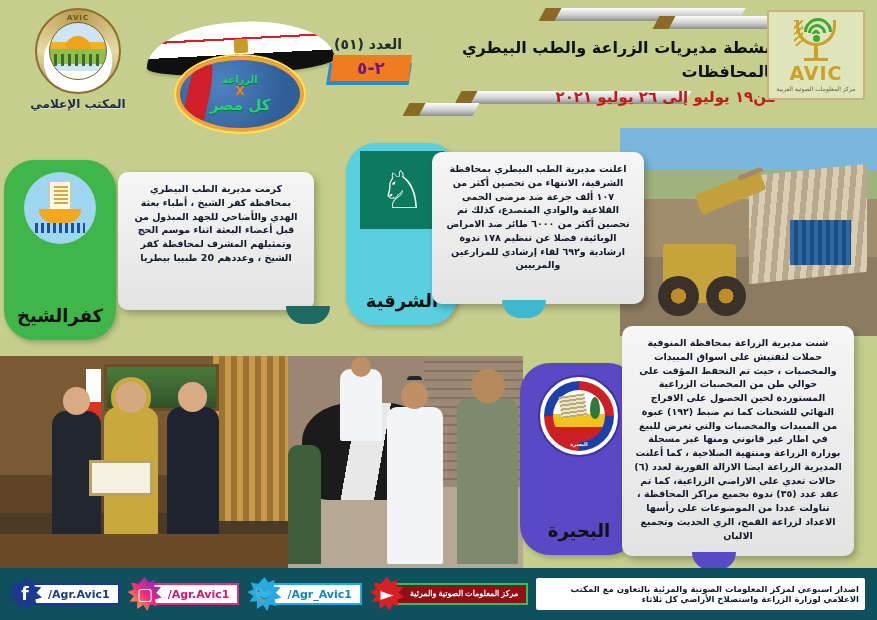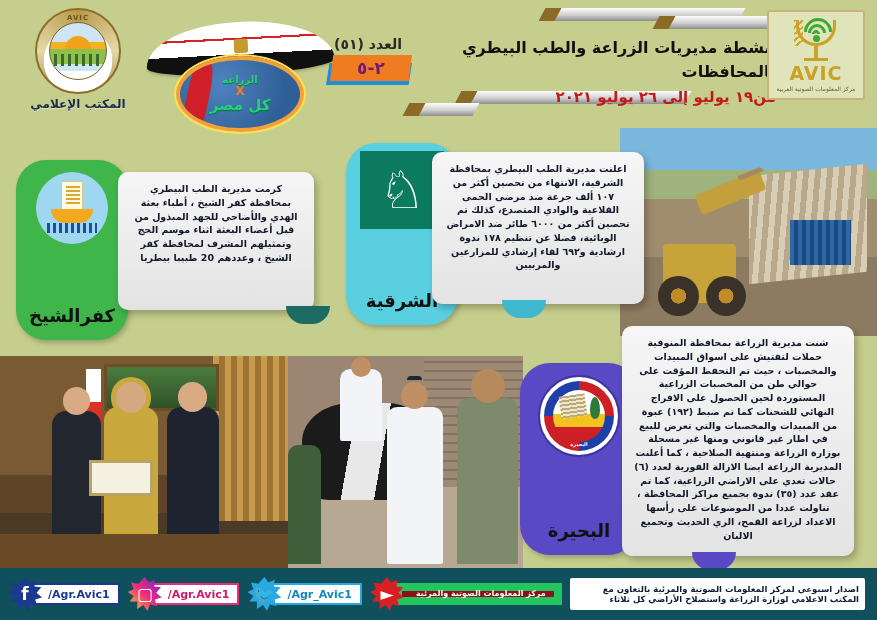--- a/index.html
+++ b/index.html
@@ -260,21 +260,21 @@
   .speech p {
     font-size: 9.5px; line-height: 1.45; color:#12182b; font-weight:bold;
     letter-spacing: .2px;
   }
   .speech .tail {
     position:absolute; bottom:-14px; width:44px; height:18px;
     border-radius: 0 0 18px 18px;
   }
 
   
-  #card-kafr .gov-pill { left:16px; top:160px; width:112px; height:180px; background:#3fb54a; }
+  #card-kafr .gov-pill { left:4px; top:160px; width:112px; height:180px; background:#3fb54a; }
   #card-kafr .gov-emblem-circle { background:#9ed7ef; }
   #card-kafr .speech { left:118px; top:172px; width:196px; height:138px; }
   #card-kafr .speech .tail { left:168px; background:#1c6a62; }
   .emb-kafr { position:relative; width:54px; height:54px; }
   .emb-kafr .papyrus { position:absolute; left:16px; top:0; width:22px; height:30px; background:#fdfbe8; border:1px solid #e0c97a; }
   .emb-kafr .papyrus::after{ content:""; position:absolute; left:4px; top:4px; width:14px; height:18px;
     background: repeating-linear-gradient(0deg,#e0a62b 0 2px, transparent 2px 4px); }
   .emb-kafr .boat { position:absolute; left:6px; top:28px; width:42px; height:14px; background:#f3a81e; border-radius:0 0 18px 18px; }
   .emb-kafr .waves { position:absolute; left:2px; top:42px; width:50px; height:10px;
     background: repeating-linear-gradient(90deg,#1c4fa1 0 3px, transparent 3px 6px); }
@@ -327,22 +327,22 @@
     background:#fff; display:flex; align-items:center;
     font-size:11px; font-weight:bold; direction:ltr;
   }
   .sp-fb { background:#1b3a8f; }
   .sp-ig { background: linear-gradient(45deg,#f9ce34,#ee2a7b,#6228d7); }
   .sp-tw { background:#28a9e0; }
   .sp-yt { background:#d91f26; }
   .hd-fb { border:2px solid #1b3a8f; color:#1b3a8f; }
   .hd-ig { border:2px solid #ee2a7b; color:#d2176b; }
   .hd-tw { border:2px solid #28a9e0; color:#1387bd; }
-  .hd-yt { border:8px solid #22c55e; color:#b0161c; background:#8d1117;
-           direction:rtl; font-size:8px; color:#fff; line-height:1.1; text-align:right; }
+  .hd-yt { border:2px solid #22c55e; color:#b0161c; background:#8d1117;
+           direction:rtl; font-size:8px; color:#fff; line-height:1.1; text-align:right;font-family:Liberation Serif, serif; }
   .disclaimer {
     flex:1; height:32px; background:#fff; border-radius:2px;
     display:flex; align-items:center; justify-content:center;
     direction:rtl; font-size:8.5px; color:#0d1b33; font-weight:bold;
     padding: 0 6px; margin-right:4px;
   }
 </style>
 </head>
 <body>
 

